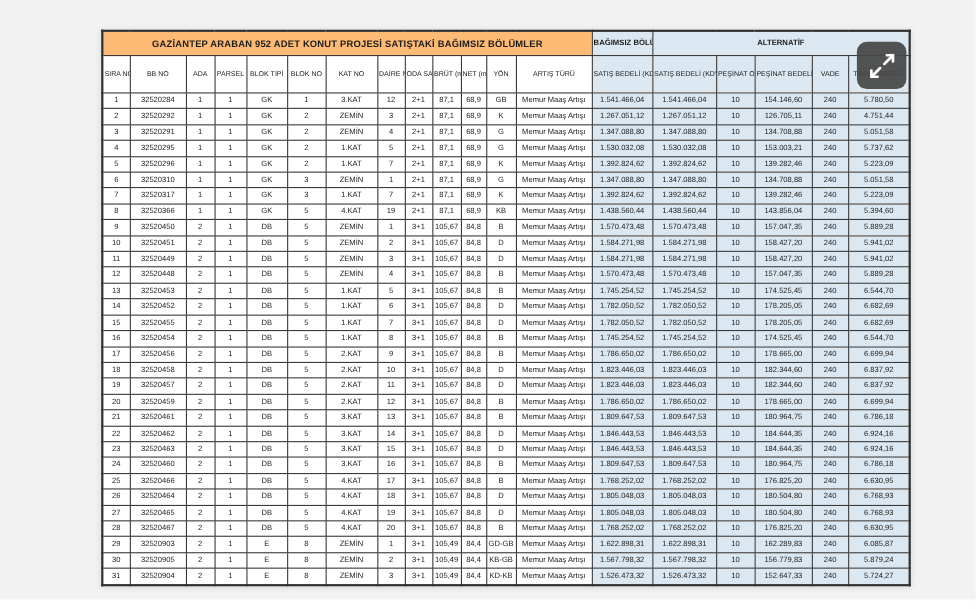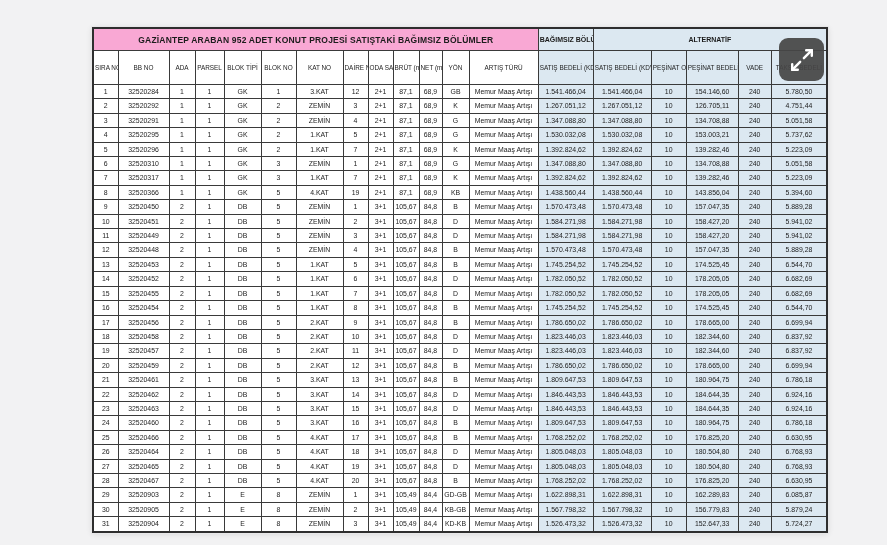--- a/index.html
+++ b/index.html
@@ -22,21 +22,21 @@
   table.konut th, table.konut td{
     border:1px solid #3a3a3a;
     padding:0 1px;
     text-align:center;vertical-align:middle;
     color:#1c1c1c;
     overflow:hidden;white-space:nowrap;
   }
   table.konut{border:2px solid #2e2e2e;}
   td.title-cell{
     height:21px;font-size:8.5px;font-weight:bold;letter-spacing:.2px;
-    background:#f9a8d4;white-space:nowrap;
+    background:#fdba74;white-space:nowrap;
   }
   th.group-cell{
     font-size:7px;font-weight:bold;background:#dce8f1;line-height:8px;
     white-space:normal;
   }
   th.col-h{
     height:33px;font-size:6.4px;font-weight:normal;line-height:7.5px;
     background:#ffffff;white-space:normal;word-break:normal;
   }
   th.col-h.blue{background:#dce8f1;}

